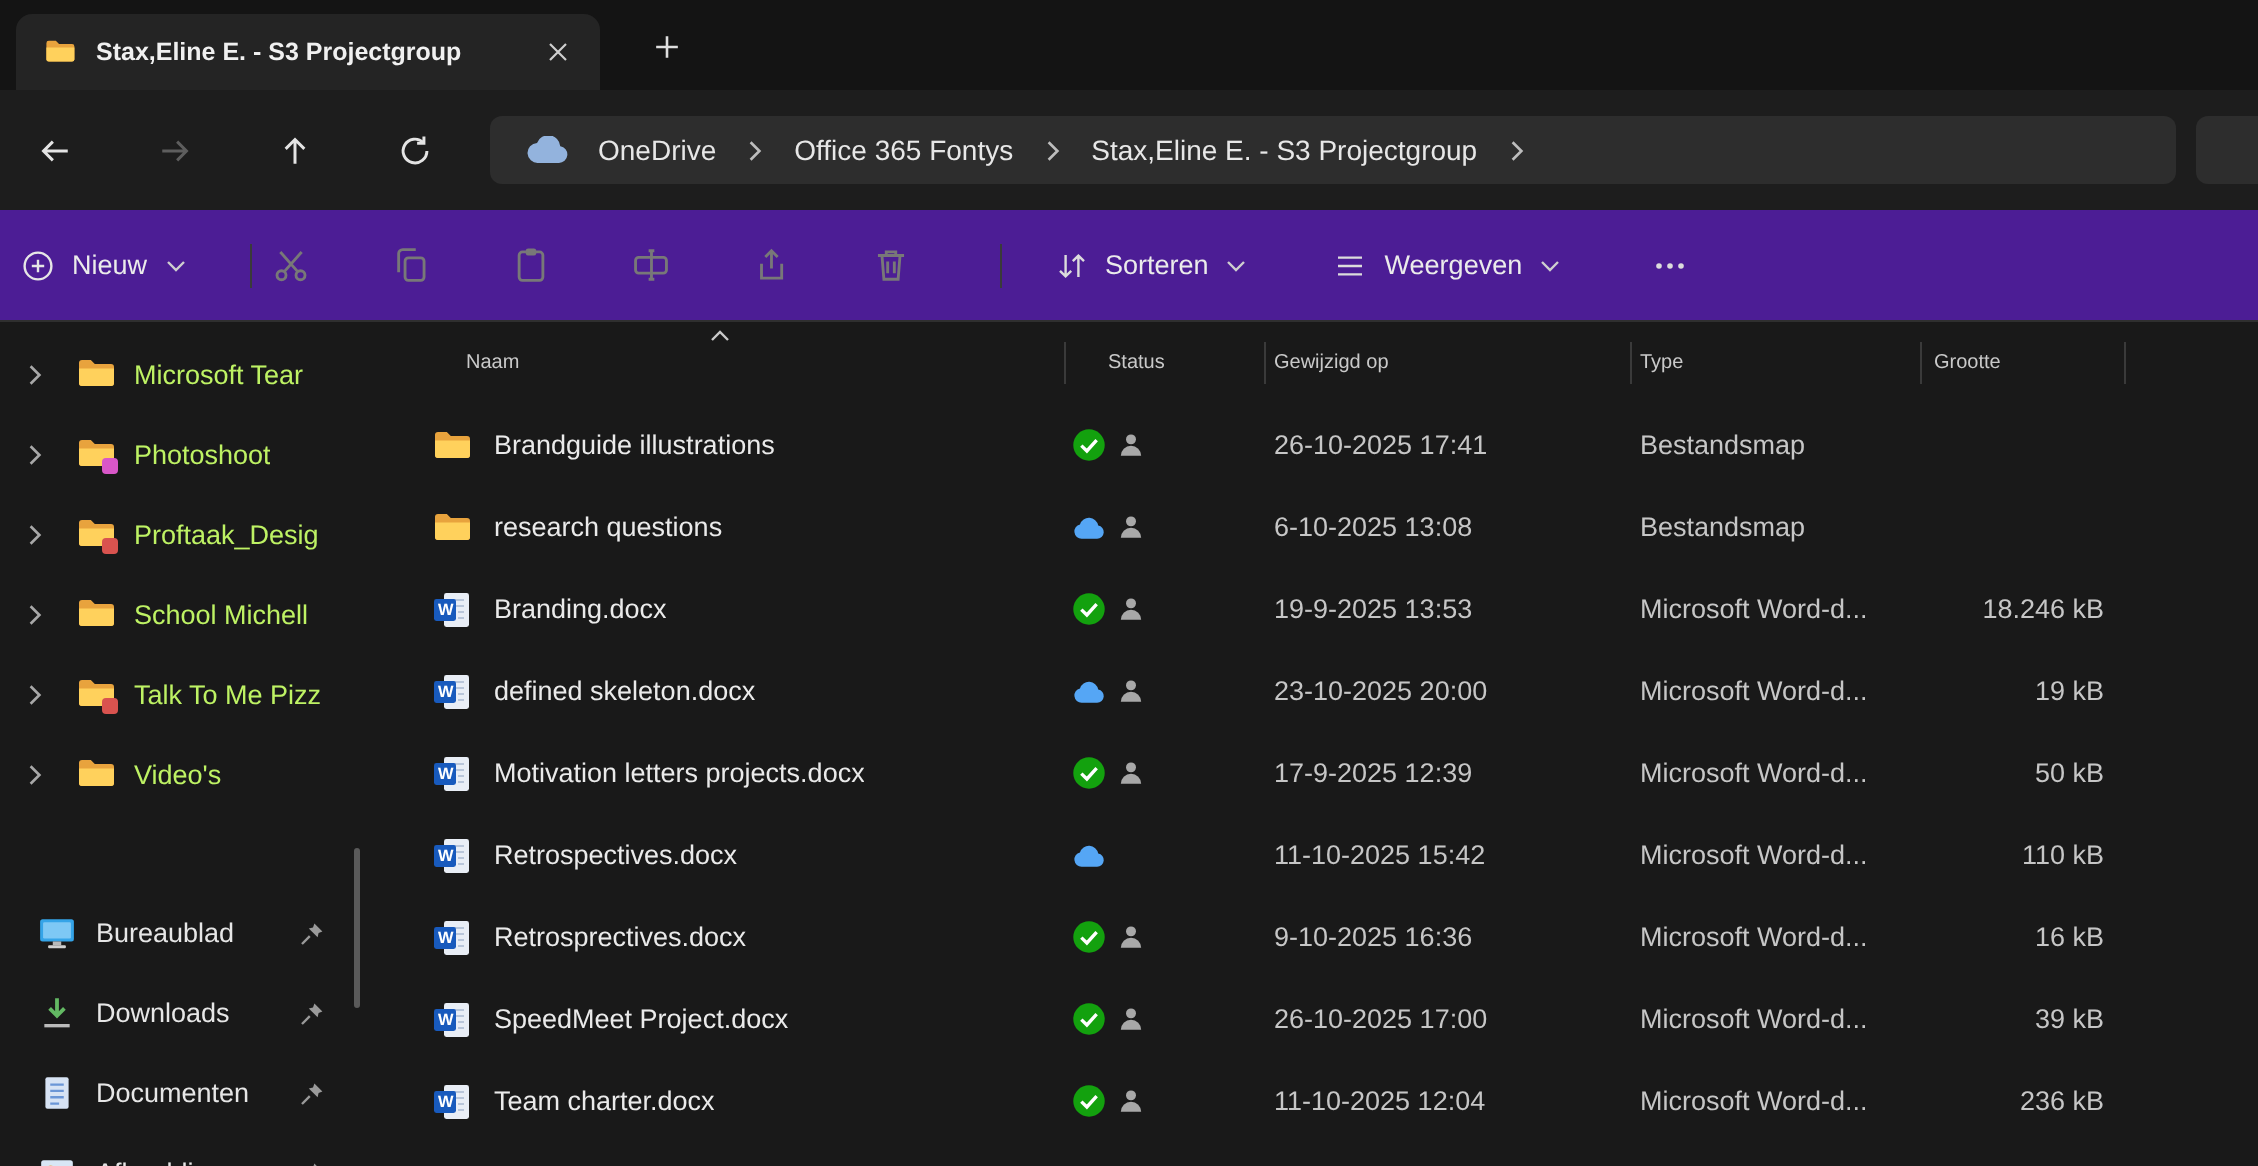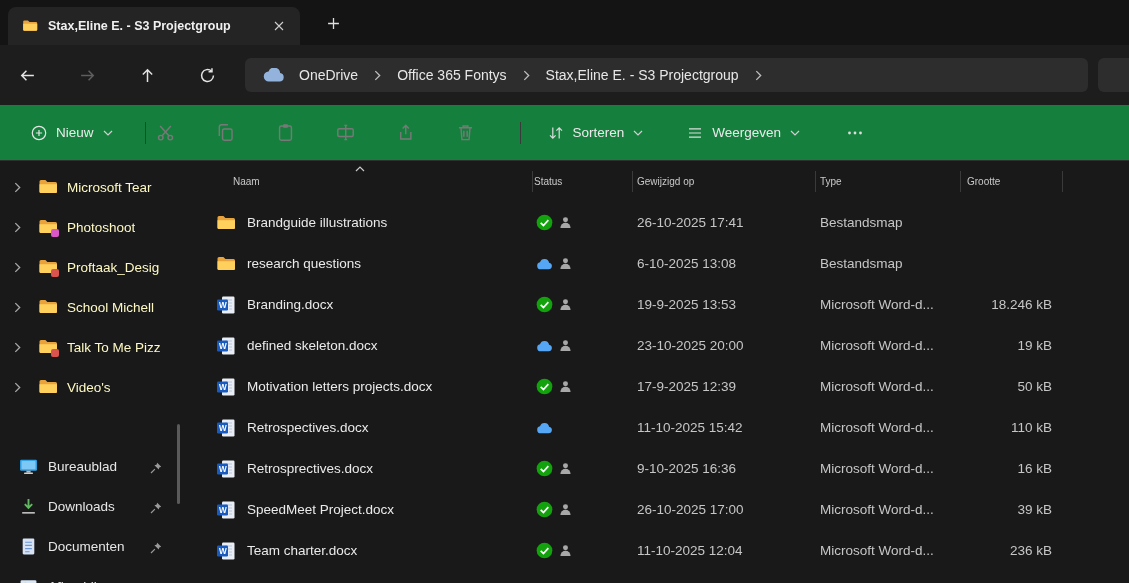--- a/index.html
+++ b/index.html
@@ -28,22 +28,22 @@
                border-radius:6px; display:flex; align-items:center; padding:0 10px; overflow:hidden; }
   .ci { display:none; margin:0 4px 0 8px; }
   .ci.ci-onedrive { display:inline-flex; }
   .crumb { display:inline-flex; align-items:center; }
   .crumb-label { font-size:14px; color:#e7e7e7; padding:5px 10px; border-radius:4px; white-space:nowrap; }
   .crumb-chev { display:inline-flex; margin:0 6px; padding-top:1px; }
   .search-stub { position:absolute; left:1098px; top:58px; width:40px; height:34px; background:#2d2d2d;
                  border-radius:6px; }
 
   
-  .toolbar { position:absolute; left:0; top:105px; width:100%; height:56px; background:#15803d;
-             border-bottom:1px solid #2f2f2f; display:flex; align-items:center; padding-left:20px; }
+  .toolbar { position:absolute; left:0; top:105px; width:100%; height:56px; background:#4c1d95;
+             border-bottom:1px solid #2f2f2f; display:flex; align-items:center; padding-left:0; }
   .cmd { display:flex; align-items:center; gap:9px; padding:7px 11px; border-radius:5px; font-size:13.5px;
          color:#ebebeb; white-space:nowrap; }
   .tb-divider { width:1px; height:22px; background:#3a3a3a; flex:0 0 auto; }
   .d1 { margin-left:21px; }
   .d2 { margin-left:14px; }
   .tool-btn { width:40px; height:36px; display:flex; align-items:center; justify-content:center;
               border-radius:5px; margin-right:20px; flex:0 0 auto; }
   .tool-btn:first-of-type { margin-left:5px; }
   .sort-btn { margin-left:16px;text-align:right; }
   .view-btn { margin-left:22px; }
@@ -53,21 +53,21 @@
   
   .sidebar { position:absolute; left:0; top:161px; width:184px; height:422px; overflow:hidden; }
   .tree { position:absolute; left:0; top:6px; width:100%; }
   .tree-item { height:40px; display:flex; align-items:center; padding-left:14px; }
   .chev { width:10px; display:flex; flex:0 0 auto; }
   .sbi { position:relative; width:20px; height:20px; margin-left:14px; flex:0 0 auto; }
   .sbi .badge { display:none; position:absolute; right:-1px; bottom:0; width:8px; height:8px;
                 border-radius:2px; }
   .sbi.sbi-folder-pink .badge { display:block; background:#d957c8; }
   .sbi.sbi-folder-red  .badge { display:block; background:#d9534f; }
-  .tree-label { margin-left:9px; font-size:13.5px; color:#fef9c3; white-space:nowrap; overflow:hidden;
+  .tree-label { margin-left:9px; font-size:13.5px; color:#bef264; white-space:nowrap; overflow:hidden;
                 max-width:102px; }
   .quick { position:absolute; left:0; top:285px; width:100%; }
   .quick-item { position:relative; height:40px; display:flex; align-items:center; padding-left:19px; }
   .qi { width:19px; height:19px; flex:0 0 auto; }
   .qi svg { display:none; }
   .qi.qi-desktop   svg.svg-desktop   { display:block; }
   .qi.qi-downloads svg.svg-downloads { display:block; }
   .qi.qi-documents svg.svg-documents { display:block; }
   .qi.qi-pictures  svg.svg-pictures  { display:block; }
   .quick-label { margin-left:10px; font-size:13.5px; color:#e6e6e6; white-space:nowrap; overflow:hidden;
@@ -79,21 +79,21 @@
 
   
   .main { position:absolute; left:188px; top:161px; width:941px; height:422px; }
   .hdr-row, .file-row { display:grid; grid-template-columns:344px 100px 183px 145px 102px 1fr;
                         height:41px; align-items:center; }
   .hdr-row { color:#c9c9c9; font-size:10px; }
   .hcell { position:relative; height:100%; display:flex; align-items:center; }
   .hcell.sep::before { content:""; position:absolute; left:0; top:10px; bottom:10px; width:1px;
                        background:#3a3a3a; }
   .h-name { padding-left:45px; }
-  .h-status { padding-left:2px; }
+  .h-status { padding-left:22px; }
   .h-mod { padding-left:5px; }
   .h-type { padding-left:5px; }
   .h-size { padding-left:7px; }
   .sort-caret { position:absolute; left:50%; top:2px; transform:translateX(-50%); }
 
   .file-row { font-size:13.5px; }
   .c-name { display:flex; align-items:center; padding-left:28px; color:#eaeaea; overflow:hidden; }
   .fi { width:20px; height:20px; margin-right:11px; flex:0 0 auto; }
   .fi svg { display:none; }
   .fi.fi-folder svg.svg-folder { display:block; }

